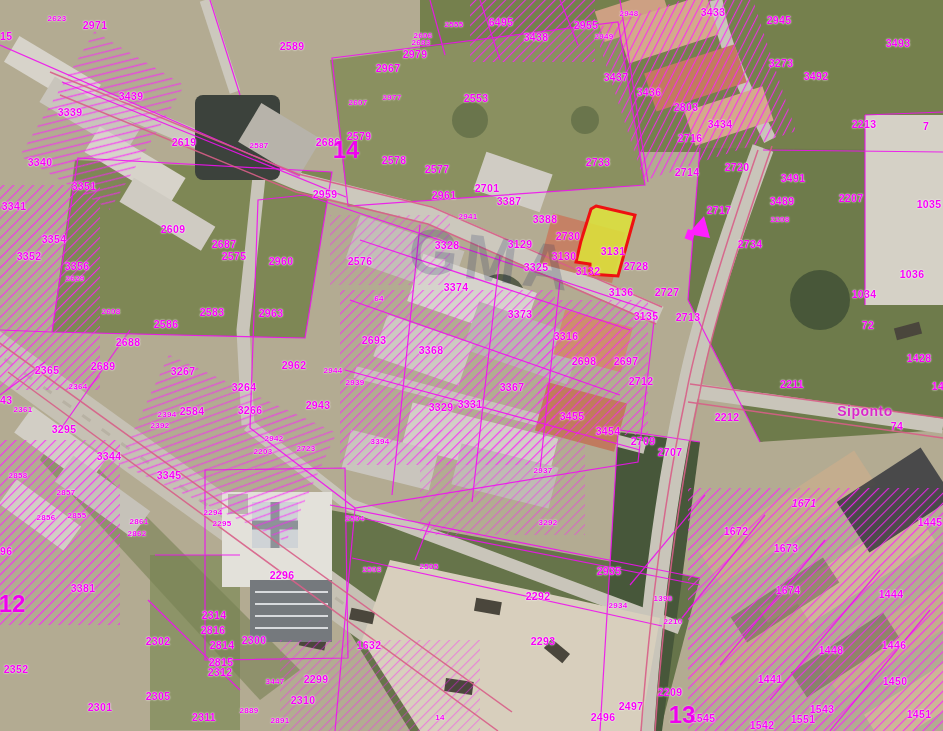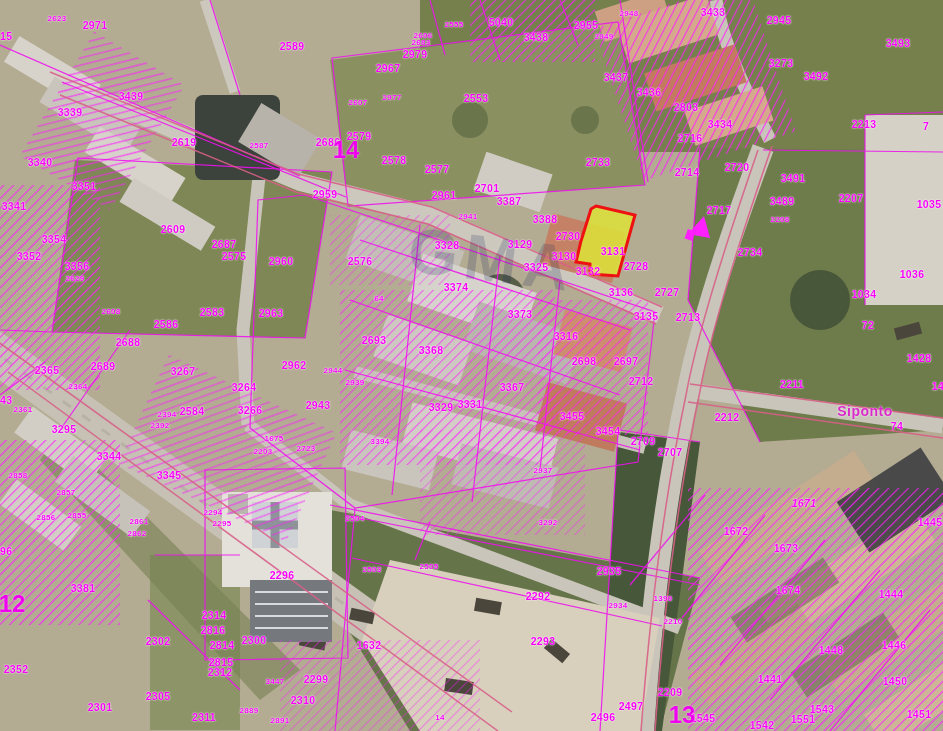--- a/index.html
+++ b/index.html
@@ -217,21 +217,21 @@
       <span class="lbl" style="left: 250px; top: 402px;">3266</span>
       <span class="lbl" style="left: 192px; top: 403px;">2584</span>
       <span class="lbl sm" style="left: 78px; top: 378px;">2364</span>
       <span class="lbl" style="left: 0px; top: 392px;">3443</span>
       <span class="lbl sm" style="left: 23px; top: 401px;">2361</span>
       <span class="lbl" style="left: 64px; top: 421px;">3295</span>
       <span class="lbl sm" style="left: 167px; top: 406px;">2394</span>
       <span class="lbl sm" style="left: 160px; top: 417px;">2392</span>
       <span class="lbl" style="left: 109px; top: 448px;">3344</span>
       <span class="lbl" style="left: 169px; top: 467px;">3345</span>
-      <span class="lbl sm" style="left: 274px; top: 430px;">1675</span>
+      <span class="lbl sm" style="left: 274px; top: 430px;">2942</span>
       <span class="lbl sm" style="left: 306px; top: 440px;">2723</span>
       <span class="lbl sm" style="left: 263px; top: 443px;">2203</span>
       <span class="lbl sm" style="left: 18px; top: 467px;">2858</span>
       <span class="lbl sm" style="left: 66px; top: 484px;">2857</span>
       <span class="lbl sm" style="left: 77px; top: 507px;">2855</span>
       <span class="lbl sm" style="left: 46px; top: 509px;">2856</span>
       <span class="lbl sm" style="left: 139px; top: 513px;">2861</span>
       <span class="lbl sm" style="left: 137px; top: 525px;">2862</span>
       <span class="lbl sm" style="left: 213px; top: 504px;">2294</span>
       <span class="lbl sm" style="left: 222px; top: 515px;">2295</span>
@@ -293,42 +293,42 @@
       <span class="lbl" style="left: 670px; top: 444px;">2707</span>
       <span class="lbl" style="left: 897px; top: 418px;">74</span>
       <span class="lbl" style="left: 868px; top: 317px;">72</span>
       <span class="lbl" style="left: 864px; top: 286px;">1034</span>
       <span class="lbl" style="left: 912px; top: 266px;">1036</span>
       <span class="lbl" style="left: 929px; top: 196px;">1035</span>
       <span class="lbl" style="left: 851px; top: 190px;">2207</span>
       <span class="lbl sm" style="left: 780px; top: 211px;">2208</span>
       <span class="lbl" style="left: 782px; top: 193px;">3489</span>
       <span class="lbl" style="left: 793px; top: 170px;">3491</span>
-      <span class="lbl" style="left: 750px; top: 236px; margin-top: 8px;">2734</span>
+      <span class="lbl" style="left: 750px; top: 236px;">2734</span>
       <span class="lbl" style="left: 719px; top: 202px;">2717</span>
       <span class="lbl" style="left: 737px; top: 159px;">2720</span>
       <span class="lbl" style="left: 687px; top: 164px;">2714</span>
       <span class="lbl" style="left: 690px; top: 130px;">2716</span>
       <span class="lbl" style="left: 720px; top: 116px;">3434</span>
       <span class="lbl" style="left: 686px; top: 99px;">2803</span>
       <span class="lbl" style="left: 649px; top: 84px;">3436</span>
       <span class="lbl" style="left: 713px; top: 4px;">3433</span>
       <span class="lbl" style="left: 779px; top: 12px;">2945</span>
       <span class="lbl" style="left: 781px; top: 55px;">3273</span>
       <span class="lbl" style="left: 816px; top: 68px;">3492</span>
       <span class="lbl" style="left: 898px; top: 35px;">3493</span>
       <span class="lbl" style="left: 864px; top: 116px;">2213</span>
       <span class="lbl" style="left: 926px; top: 118px;">7</span>
       <span class="lbl" style="left: 598px; top: 154px;">2733</span>
       <span class="lbl" style="left: 586px; top: 17px;">2955</span>
       <span class="lbl sm" style="left: 629px; top: 5px;">2948</span>
       <span class="lbl sm" style="left: 604px; top: 28px;">2949</span>
       <span class="lbl" style="left: 616px; top: 69px;">3437</span>
       <span class="lbl" style="left: 536px; top: 29px;">3438</span>
-      <span class="lbl" style="left: 501px; top: 14px;">5040</span>
+      <span class="lbl" style="left: 501px; top: 14px;">6495</span>
       <span class="lbl sm" style="left: 454px; top: 16px;">2555</span>
       <span class="lbl sm" style="left: 423px; top: 27px;">2606</span>
       <span class="lbl sm" style="left: 421px; top: 34px;">2683</span>
       <span class="lbl" style="left: 415px; top: 46px;">2979</span>
       <span class="lbl" style="left: 388px; top: 60px;">2967</span>
       <span class="lbl sm" style="left: 392px; top: 89px;">2977</span>
       <span class="lbl sm" style="left: 358px; top: 94px;">2607</span>
       <span class="lbl" style="left: 476px; top: 90px;">2553</span>
       <span class="lbl" style="left: 359px; top: 128px;">2579</span>
       <span class="lbl" style="left: 328px; top: 134px;">2686</span>

